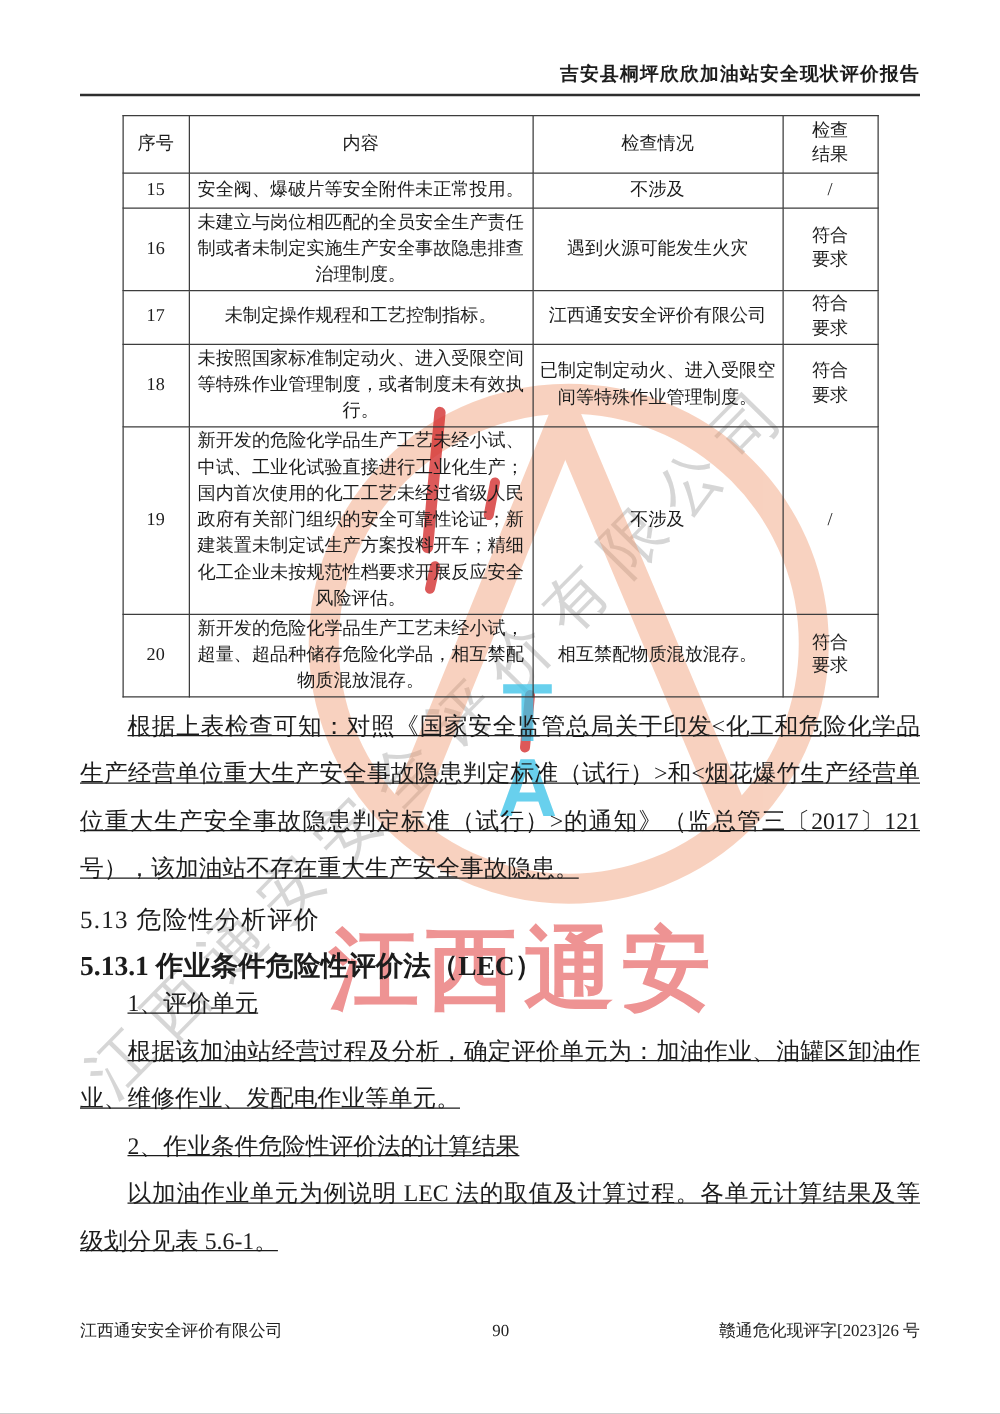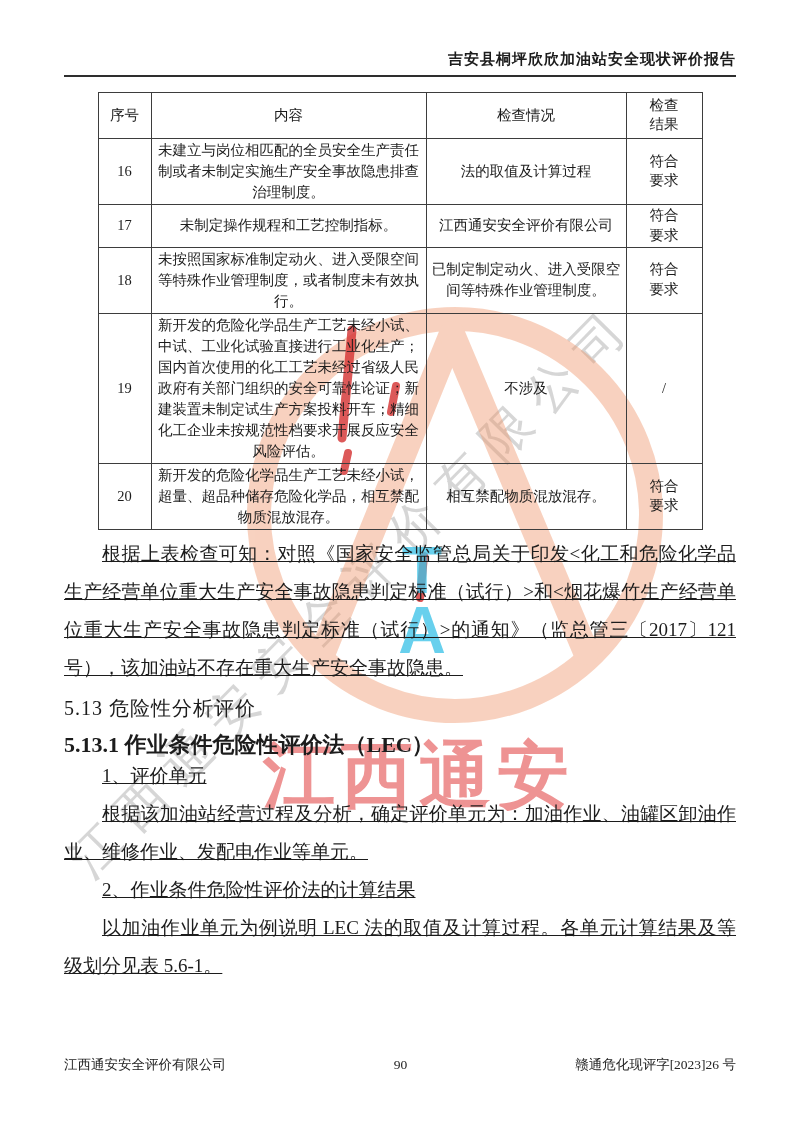--- a/index.html
+++ b/index.html
@@ -111,24 +111,30 @@
         </colgroup>
       <thead>
         <tr class="hrow">
           <th>序号</th>
           <th>内容</th>
           <th>检查情况</th>
           <th><span class="wrap-2">检查结果</span></th>
         </tr>
       </thead>
       <tbody>
+        <tr class="r15">
+          <td>15</td>
+          <td>安全阀、爆破片等安全附件未正常投用。</td>
+          <td>不涉及</td>
+          <td><span class="wrap-2">/</span></td>
+        </tr>
         <tr class="r16">
           <td>16</td>
           <td>未建立与岗位相匹配的全员安全生产责任制或者未制定实施生产安全事故隐患排查治理制度。</td>
-          <td>法的取值及计算过程</td>
+          <td>遇到火源可能发生火灾</td>
           <td><span class="wrap-2">符合要求</span></td>
         </tr>
         <tr class="r17">
           <td>17</td>
           <td>未制定操作规程和工艺控制指标。</td>
           <td>江西通安安全评价有限公司</td>
           <td><span class="wrap-2">符合要求</span></td>
         </tr>
         <tr class="r18">
           <td>18</td>

